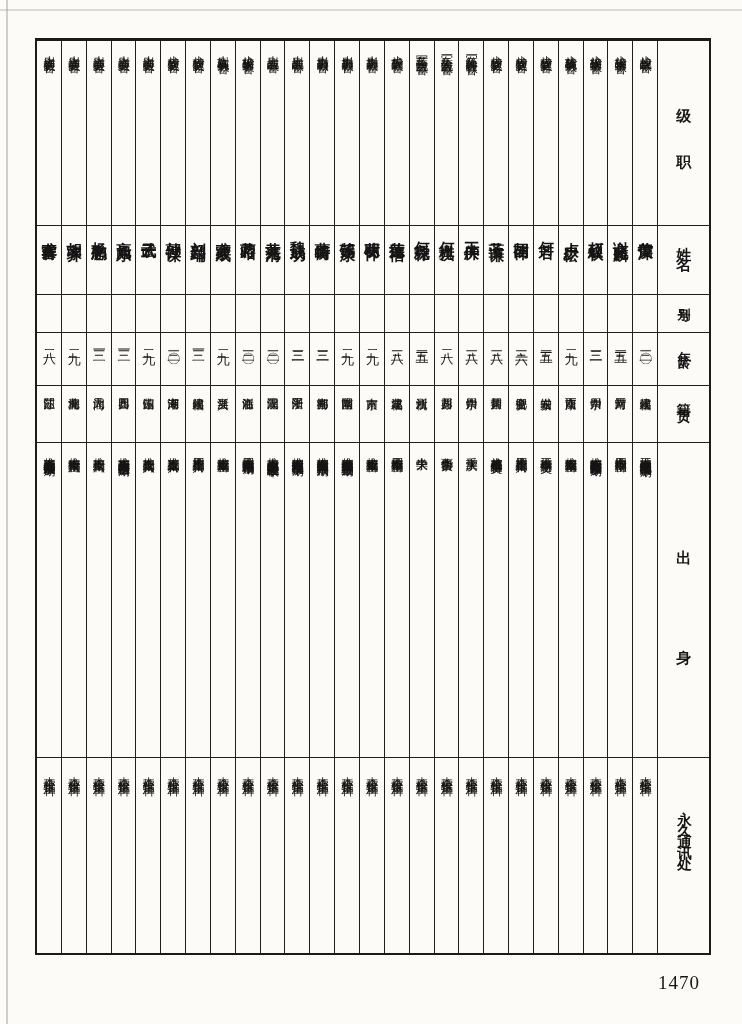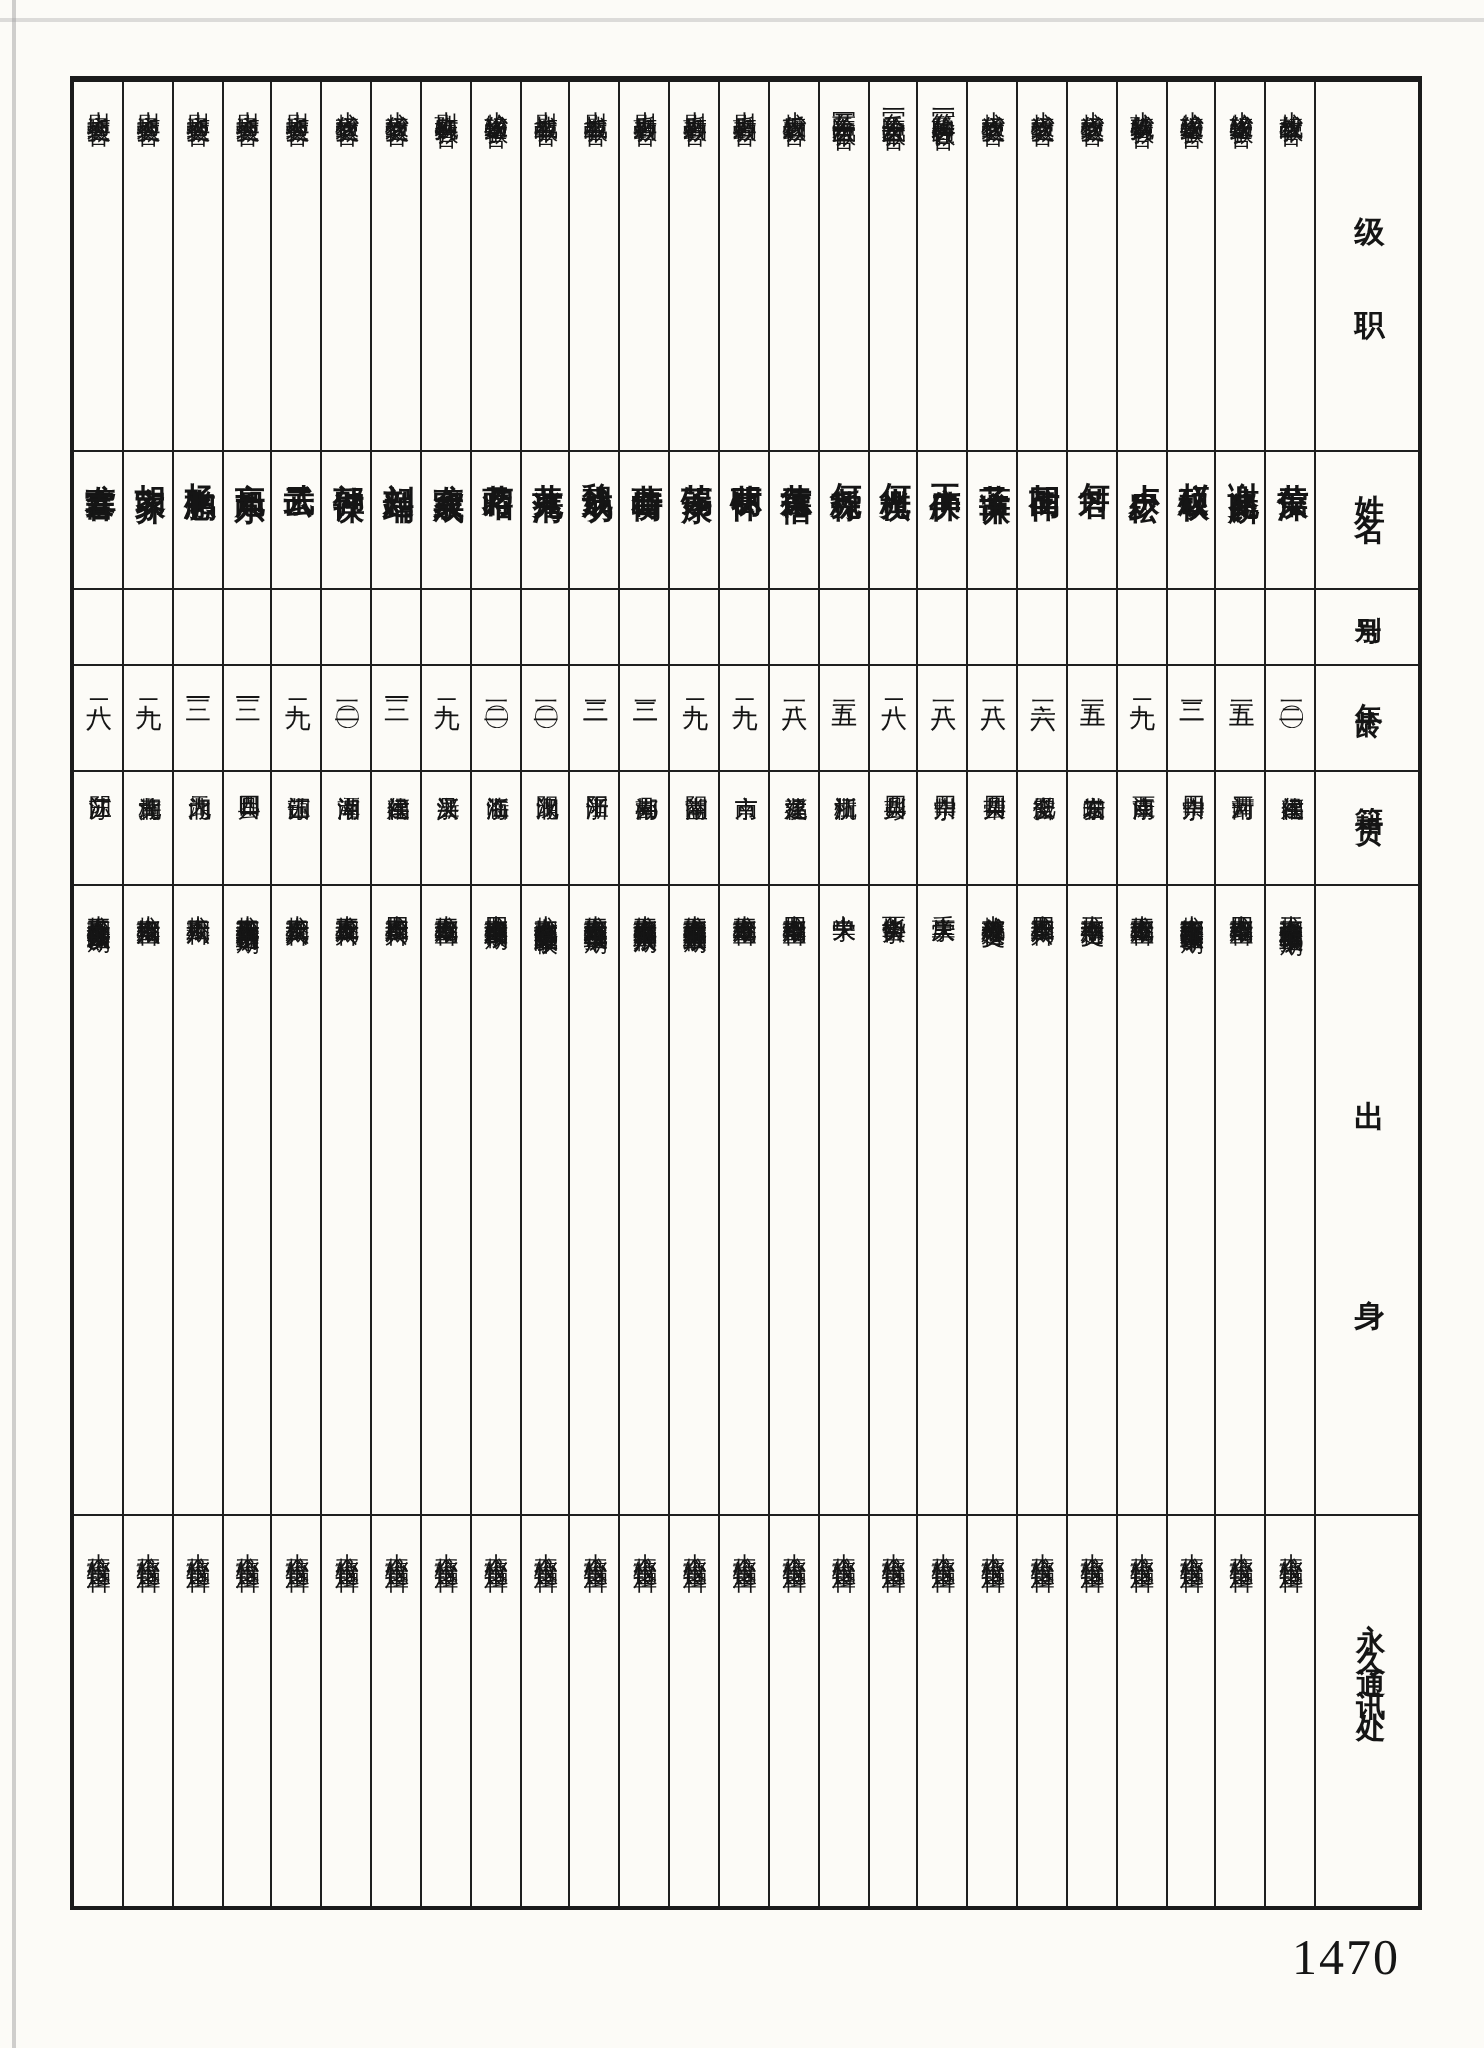--- a/index.html
+++ b/index.html
@@ -57,21 +57,21 @@
   .header-col .rank    .vtext { font-size: 15px; padding-top: 55px; letter-spacing: 48px; }
   .header-col .name    .vtext { font-size: 15px; padding-top: 9px;  letter-spacing: 10px; }
   .header-col .alias   .vtext { font-size: 13px; padding-top: 3px;  letter-spacing: 1px; }
   .header-col .age     .vtext { font-size: 13.5px; padding-top: 7px; letter-spacing: 4px; }
   .header-col .native  .vtext { font-size: 14px; padding-top: 6px;  letter-spacing: 6px; }
   .header-col .origin  .vtext { font-size: 15px; padding-top: 95px; letter-spacing: 100px; }
   .header-col .contact .vtext { font-size: 14.5px; padding-top: 42px; letter-spacing: 11px; }
 
   .page-number {
     position: absolute; right: 42px; bottom: 30px;
-    font-size: 25px; letter-spacing: 1px;
+    font-size: 19px; letter-spacing: 1px;
     font-family: "Liberation Serif", "DejaVu Serif", serif;
   }
 </style>
 </head>
 <body>
 
 <div class="page">
   <div class="scan-left"></div>
   <div class="scan-top"></div>
 

